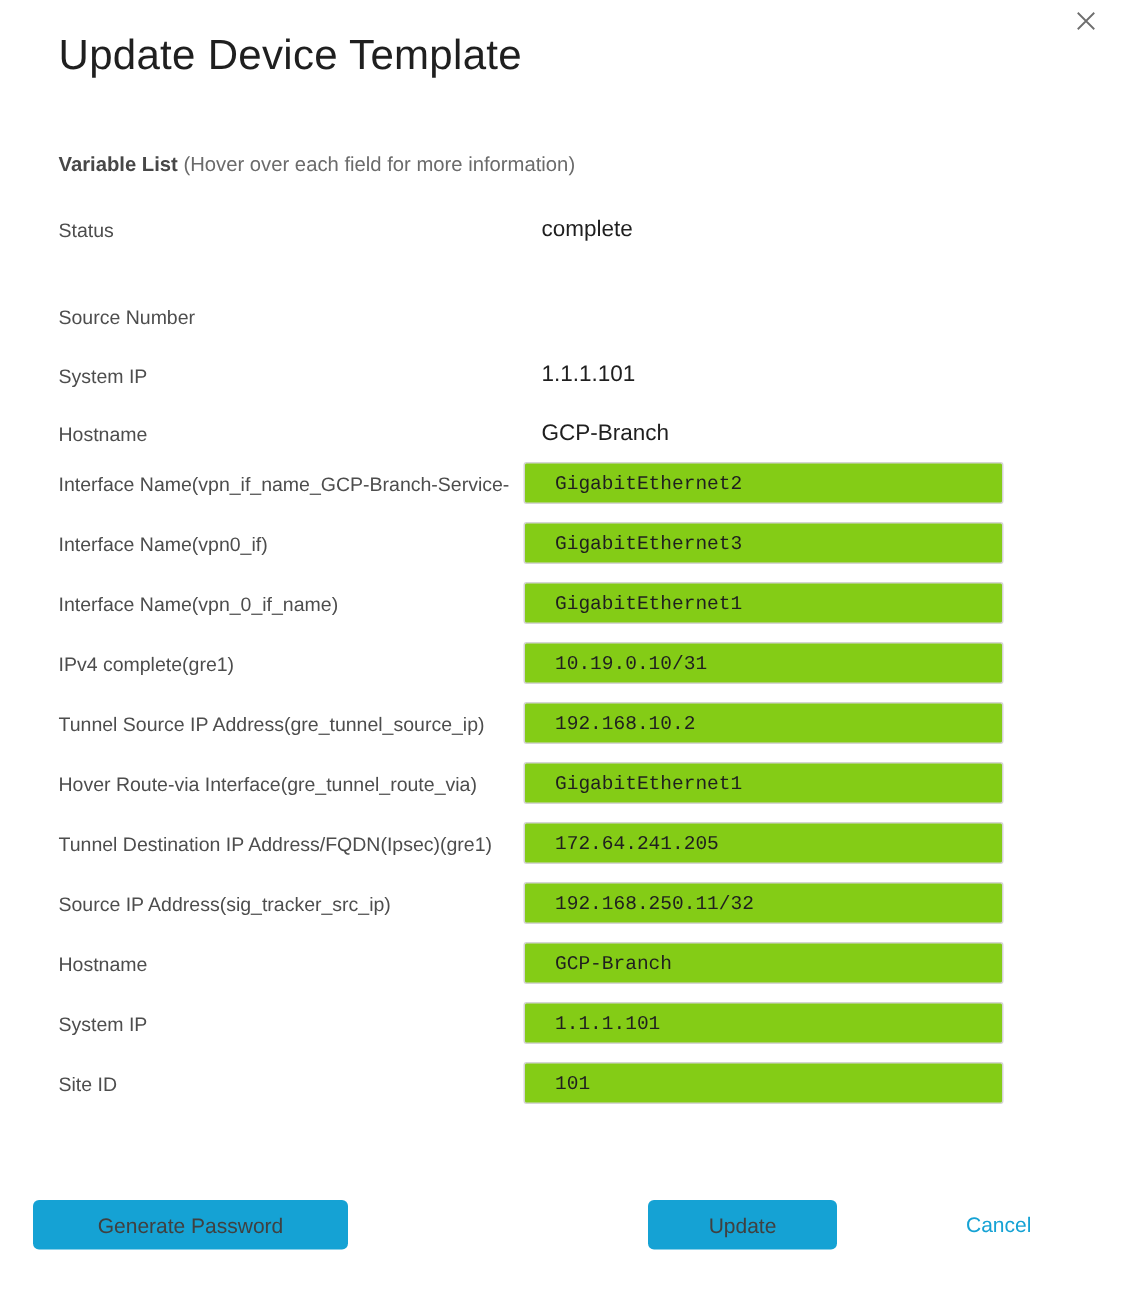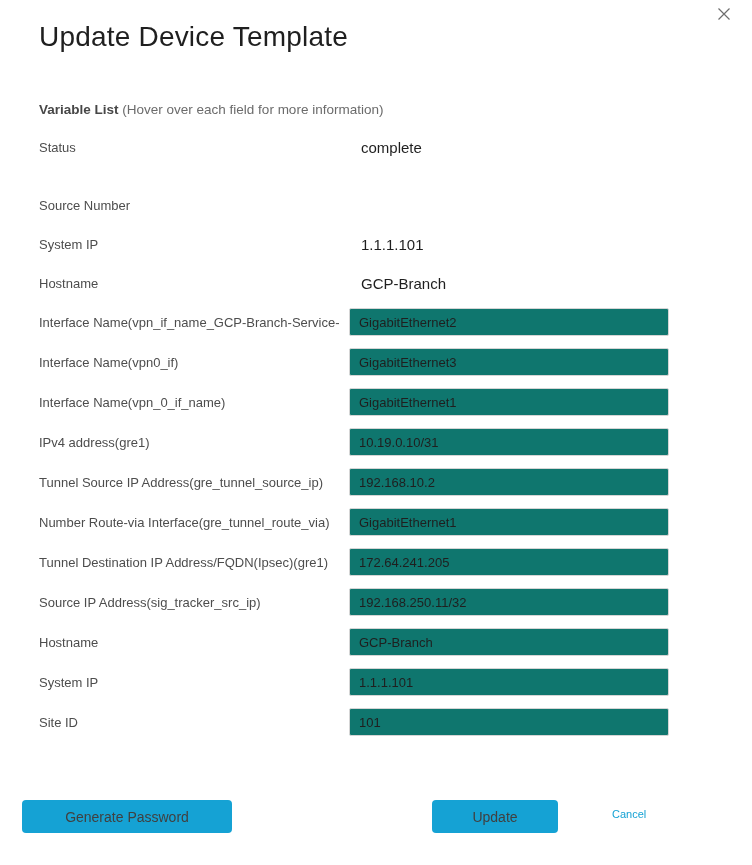--- a/index.html
+++ b/index.html
@@ -34,52 +34,52 @@
     font-size: 13.5px; line-height: 17px; color: #6b6b6b;
   }
   .section-title { font-weight: bold; color: #474747; text-align: center; }
   .rows {
     position: absolute; left: 39px; top: 133px; width: 632px;
   }
   .row {
     display: flex; align-items: center;
     height: 28px; margin-bottom: 12px;
   }
-  .row.static { margin-bottom: 11px; }
+  .row.static { margin-bottom: 11px; align-items: flex-end; }
   .row.gap-lg { margin-bottom: 30px; }
   .row .label {
     flex: 0 0 310px; width: 310px;
     font-size: 13px; color: #4d4d4d;
     white-space: nowrap; overflow: hidden;
   }
   .row .value {
     font-size: 15px; color: #1f1f1f;
     padding-left: 12px; white-space: nowrap;
   }
   .row input.field {
     flex: 0 0 320px; width: 320px; height: 28px;
     border: 1px solid #d5d5d5; border-radius: 2px;
-    padding: 0 9px; font-size: 13px; color: #1f1f1f;
-    font-family: Liberation Sans, sans-serif;
-    background: #0f766e; outline: none;
+    padding: 0 20px; font-size: 13px; color: #1f1f1f;
+    font-family: Liberation Mono, monospace;
+    background: #84cc16; outline: none;
   }
   .btn {
     position: absolute; top: 800px; height: 33px;
     border: none; border-radius: 4px;
     background: var(--primary-button, #15A2D4);
     color: #404040; font-size: 14px;
     font-family: "Liberation Sans", sans-serif;
     cursor: pointer;
   }
   .btn-generate { left: 22px; width: 210px; }
   .btn-update { left: 432px; width: 126px; }
   .btn-cancel {
-    position: absolute; top: 808px; left: 612px;
+    position: absolute; top: 808px; left: 644px;
     background: none; border: none; cursor: pointer;
-    color: var(--link, #15A2D4); font-size: 11px;
+    color: var(--link, #15A2D4); font-size: 14px;
     font-family: "Liberation Sans", sans-serif;
   }
 </style>
 </head>
 <body>
 
 <div class="modal">
 
   <button class="close-btn" aria-label="Close">
     <svg viewBox="0 0 16 16">
@@ -125,31 +125,31 @@
       <div class="label">Interface Name(vpn0_if)</div>
       <input class="field" type="text" value="GigabitEthernet3" style="">
     </div>
 
     <div class="row">
       <div class="label">Interface Name(vpn_0_if_name)</div>
       <input class="field" type="text" value="GigabitEthernet1" style="">
     </div>
 
     <div class="row">
-      <div class="label">IPv4 address(gre1)</div>
+      <div class="label">IPv4 complete(gre1)</div>
       <input class="field" type="text" value="10.19.0.10/31" style="">
     </div>
 
     <div class="row">
       <div class="label">Tunnel Source IP Address(gre_tunnel_source_ip)</div>
       <input class="field" type="text" value="192.168.10.2" style="">
     </div>
 
     <div class="row">
-      <div class="label">Number Route-via Interface(gre_tunnel_route_via)</div>
+      <div class="label">Hover Route-via Interface(gre_tunnel_route_via)</div>
       <input class="field" type="text" value="GigabitEthernet1" style="">
     </div>
 
     <div class="row">
       <div class="label">Tunnel Destination IP Address/FQDN(Ipsec)(gre1)</div>
       <input class="field" type="text" value="172.64.241.205" style="">
     </div>
 
     <div class="row">
       <div class="label">Source IP Address(sig_tracker_src_ip)</div>

